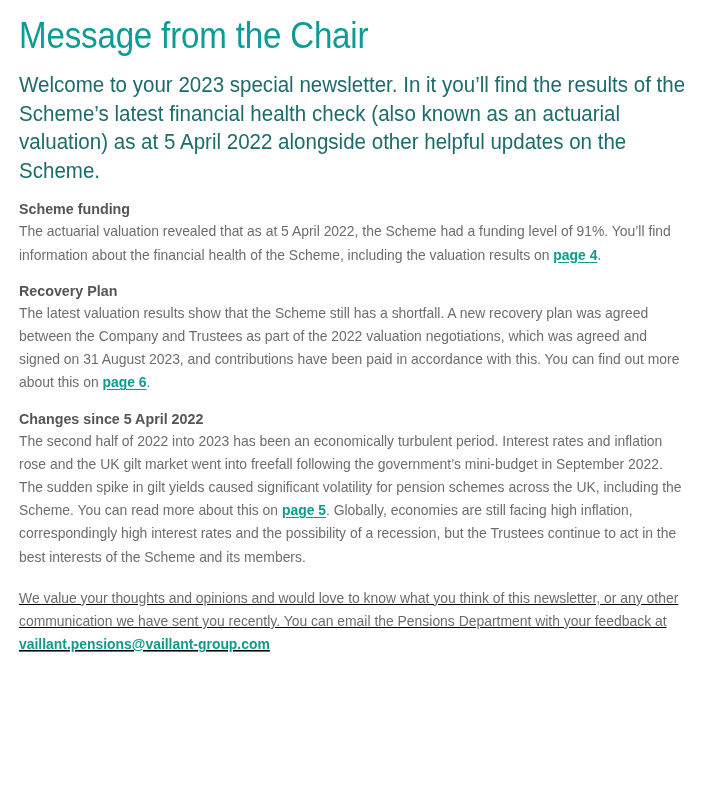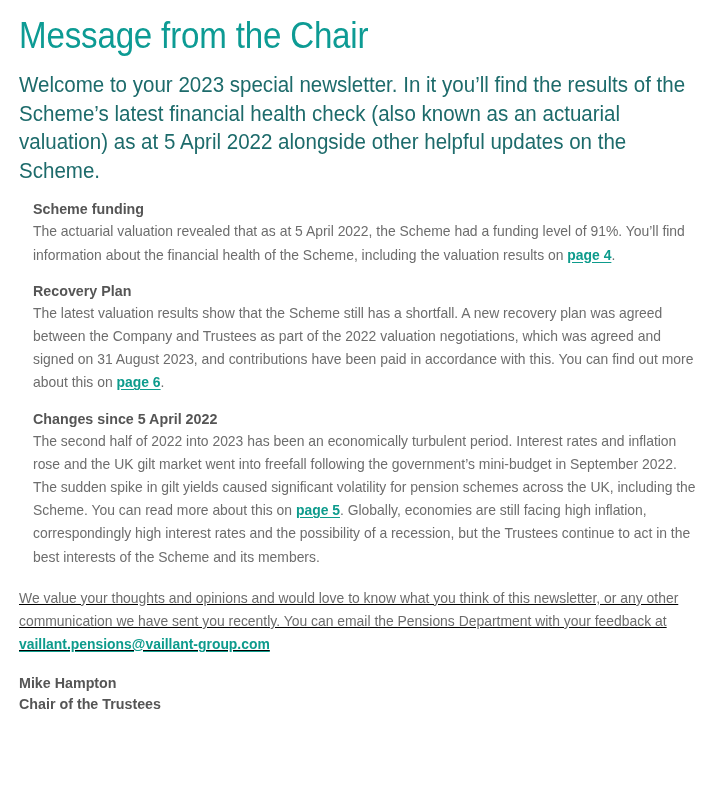--- a/index.html
+++ b/index.html
@@ -49,21 +49,20 @@
     line-height: 28.6px;
     font-weight: 400;
     margin: 13px 0 0 0;
     transform: scaleX(0.955);
     transform-origin: left top;
     width: 700px;
   }
 
   .section {
     margin-top: 14px;
-    margin-left: 14px;
   }
 
   .section-heading {
     color: #555555;
     font-size: 15.2px;
     line-height: 20px;
     font-weight: bold;
     margin: 0 0 1px 0;
     transform: scaleX(0.94);
     transform-origin: left top;
@@ -131,19 +130,15 @@
 
     <div class="section">
       <div class="section-heading">Changes since 5 April 2022</div>
       <p class="body-text"><span>The second half of 2022 into 2023 has been an economically turbulent period. Interest rates and inflation rose and the UK gilt market went into freefall following the government’s mini-budget in September 2022. The sudden spike in gilt yields caused significant volatility for pension schemes across the UK, including the Scheme. You can read more about this on </span><span class="doc-link">page 5</span><span>. Globally, economies are still facing high inflation, correspondingly high interest rates and the possibility of a recession, but the Trustees continue to act in the best interests of the Scheme and its members.</span></p>
     </div>
 
     <div class="feedback">
       <p class="body-text"><span>We value your thoughts and opinions and would love to know what you think of this newsletter, or any other communication we have sent you recently. You can email the Pensions Department with your feedback at </span><span class="doc-link">vaillant.pensions@vaillant-group.com</span><span></span></p>
     </div>
 
-    <div class="signature">
-      <div class="sign-line">Mike Hampton</div>
-      <div class="sign-line">Chair of the Trustees</div>
-    </div>
 
   </div>
 </div>
 
 </body></html>

